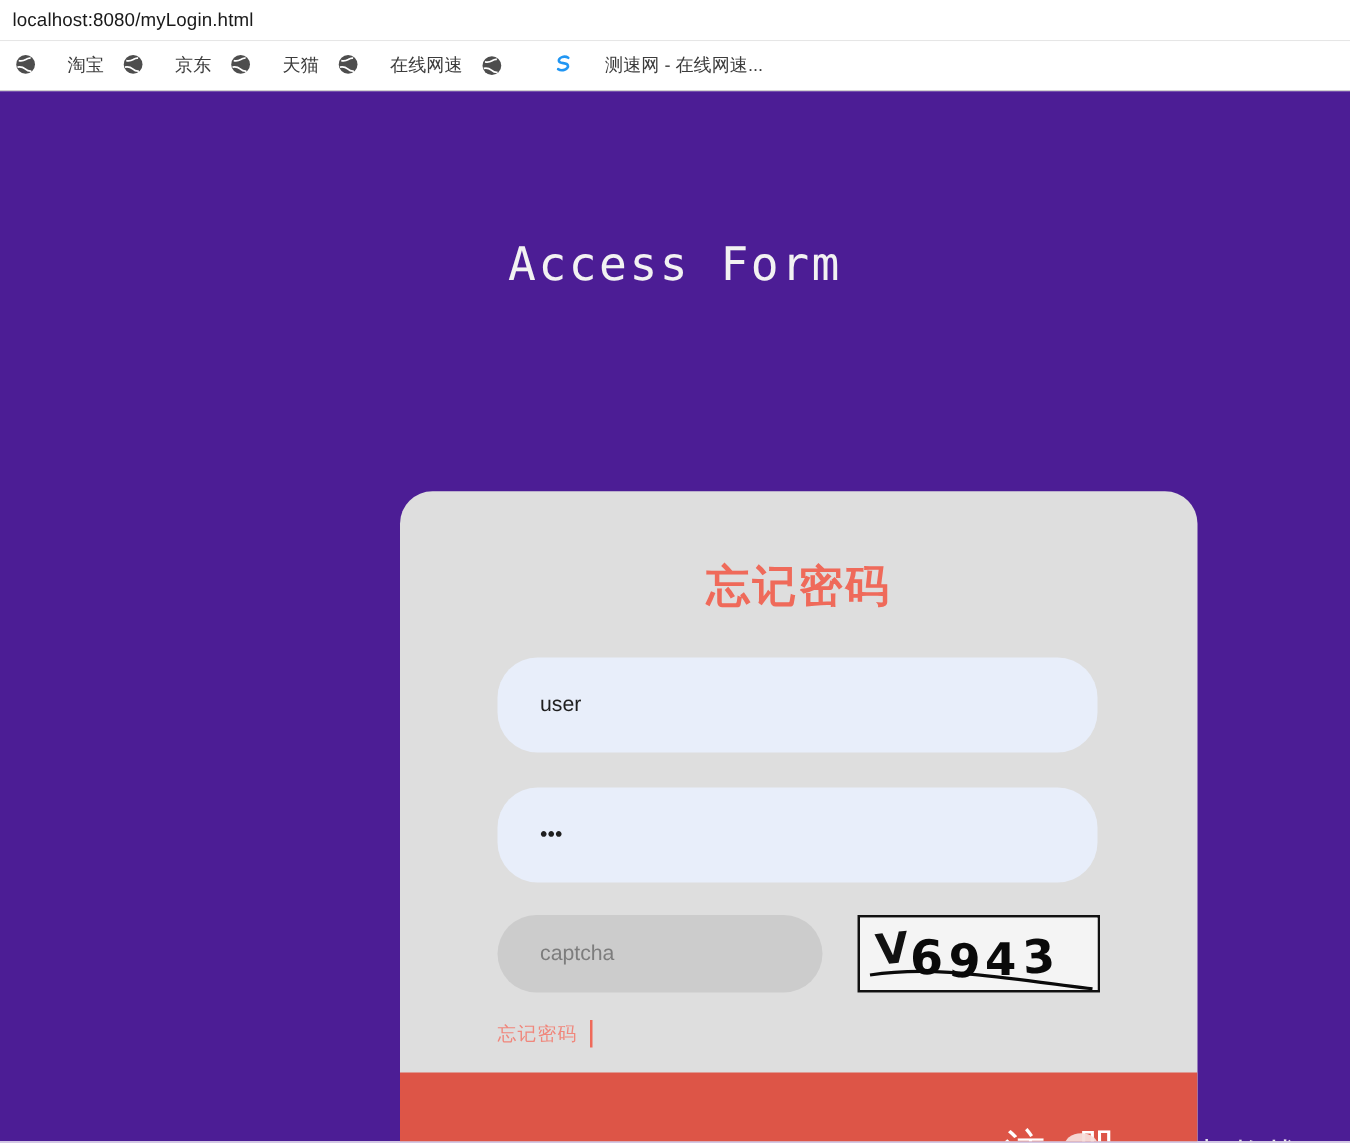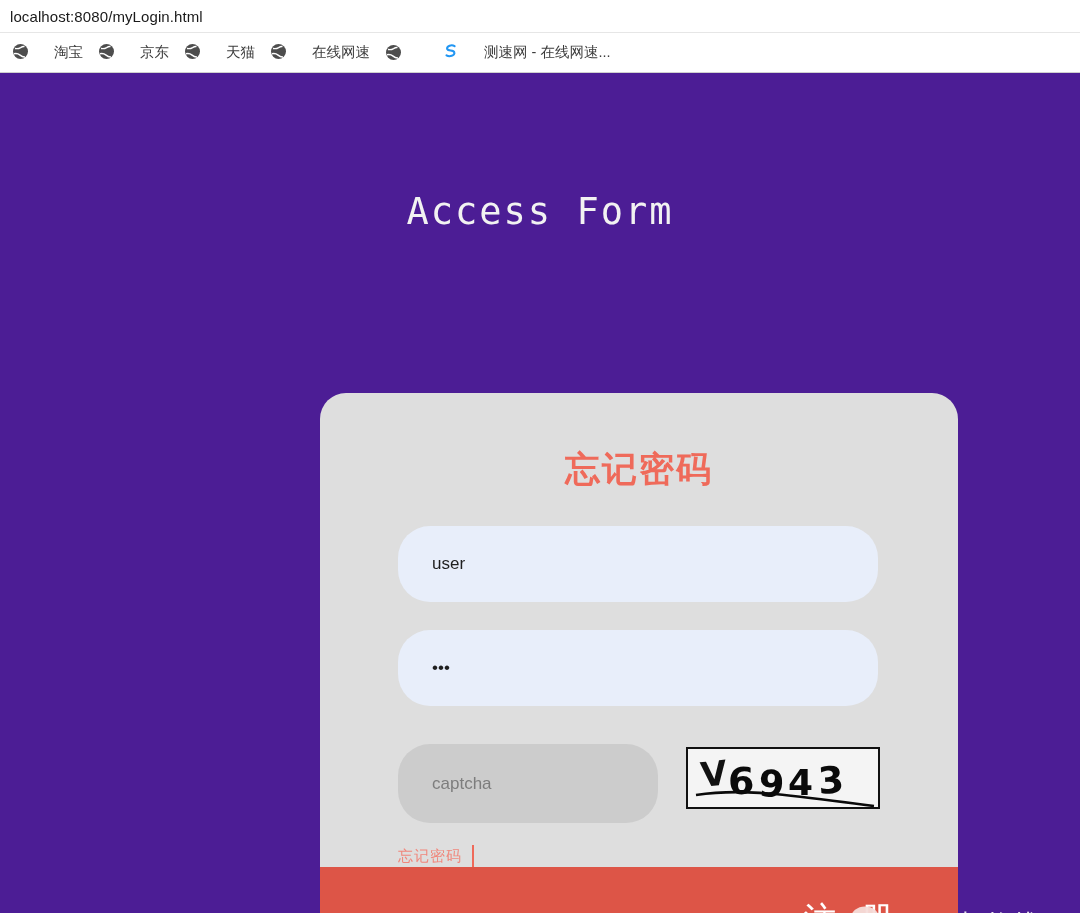--- a/index.html
+++ b/index.html
@@ -133,30 +133,29 @@
   .field::placeholder { color: #888888; }
 
   .captcha-row {
     display: flex;
     align-items: center;
     margin-top: 26px;
     gap: 8px;
   }
   .captcha-input {
     width: 260px;
-    height: 79px;
+    height: 62px;
     border: none;
     outline: none;
     border-radius: 32px;
     background: #cccccc;
     padding: 0 34px;
     font-size: 17px;
     color: #1f1f1f;
     font-family: "Liberation Sans", sans-serif;
-    margin-top: 12px;
   }
   .captcha-input::placeholder { color: #7d7d7d; }
 
   .captcha-img {
     width: 197px;
     height: 62px;
     margin-left: 20px;
     border: 2px solid #111111;
     background: #f2f2f2;
     position: relative;

